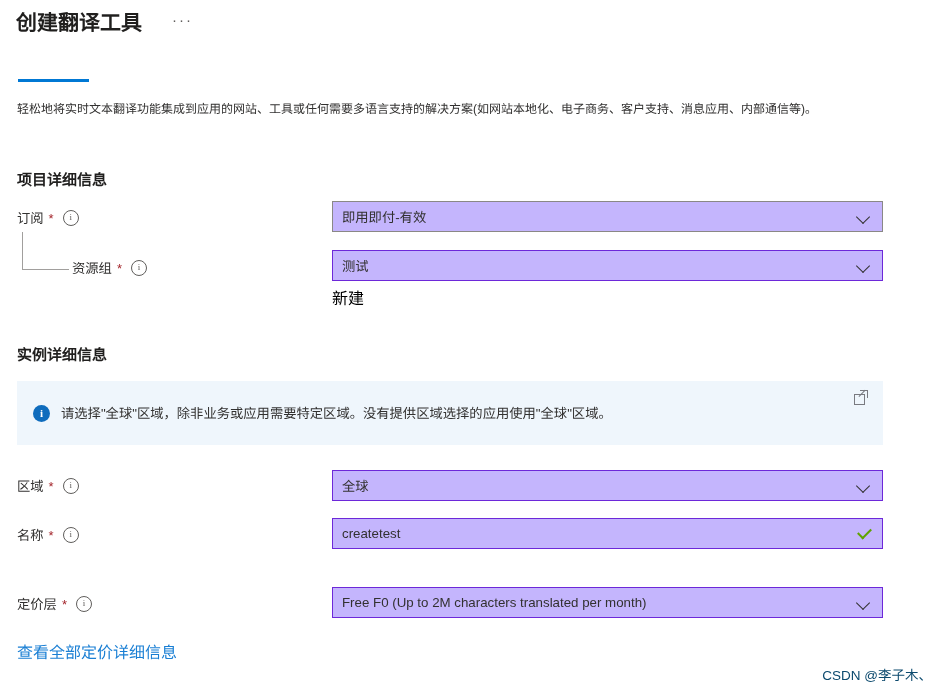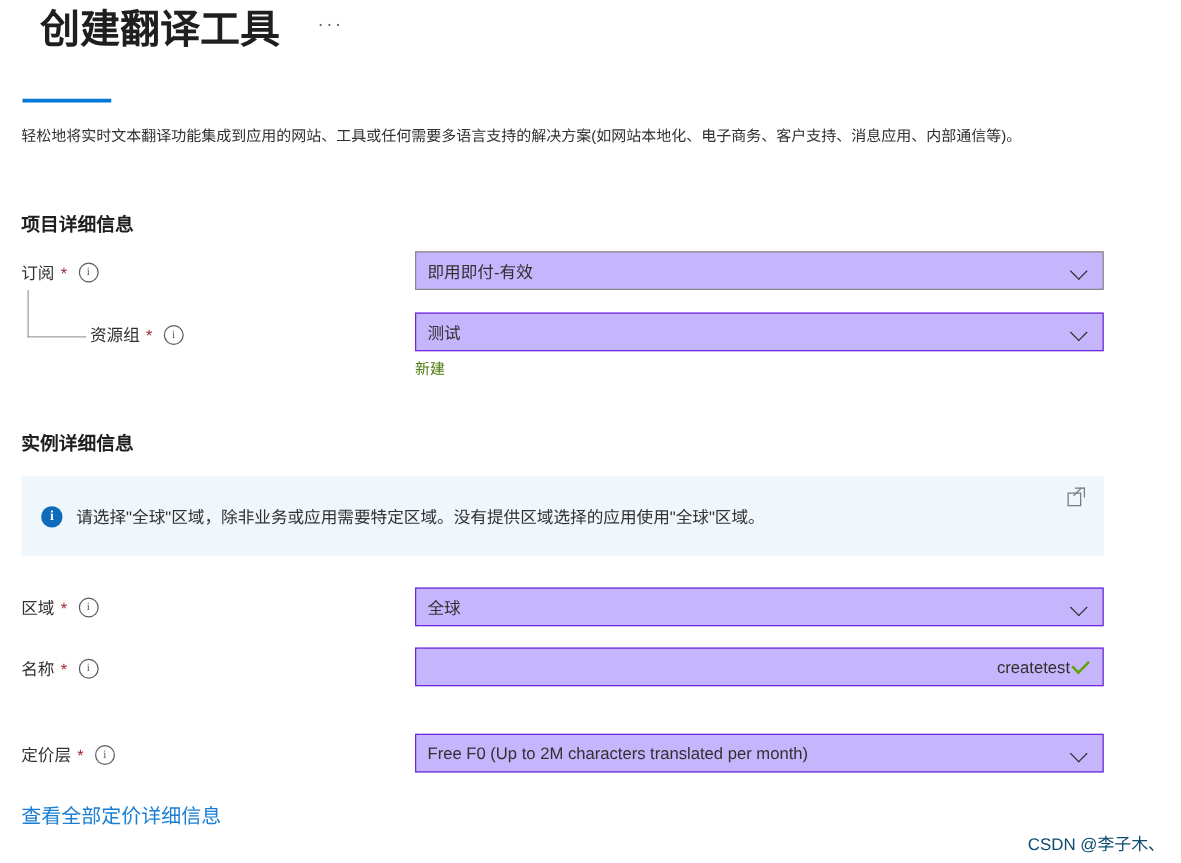--- a/index.html
+++ b/index.html
@@ -25,27 +25,26 @@
 
   
   .header-row {
     position: absolute;
     left: 16px;
     top: 6px;
     display: flex;
     align-items: center;
   }
   .page-title {
-    font-size: 32px;
+    font-size: 21px;
     font-weight: bold;
     letter-spacing: 0px;
     color: #201f1e;
     line-height: 34px;
     white-space: nowrap;
-    margin-left: 16px;
   }
   .ellipsis-btn {
     margin-left: 26px;
     font-size: 15px;
     color: #605e5c;
     letter-spacing: 2px;
     line-height: 16px;
     padding: 4px 4px 10px 4px;
     cursor: pointer;
     user-select: none;
@@ -191,28 +190,28 @@
     width: 11px;
     height: 6px;
     border-left: 2px solid #5fa300;
     border-bottom: 2px solid #5fa300;
     transform: rotate(-45deg);
   }
 
   #fld-subscription { top: 201px; }
   #fld-resourcegroup { top: 250px; }
   #fld-region { top: 470px; }
-  #fld-name { top: 518px; text-align: right; }
+  #fld-name { top: 518px; }
   #fld-pricing { top: 587px; }
 
   
   .link {
     position: absolute;
-    font-size: 12px;
-    color: #4d7c0f;
+    font-size: 16px;
+    color: #000000;
     cursor: pointer;
     text-decoration: none;
   }
   #lnk-newresource { left: 332px; top: 285px; }
   #lnk-pricingdetails { left: 17px; top: 639px; font-size: 16px; color: #1a7fd4; }
 
   
   .info-banner {
     position: absolute;
     left: 17px;

